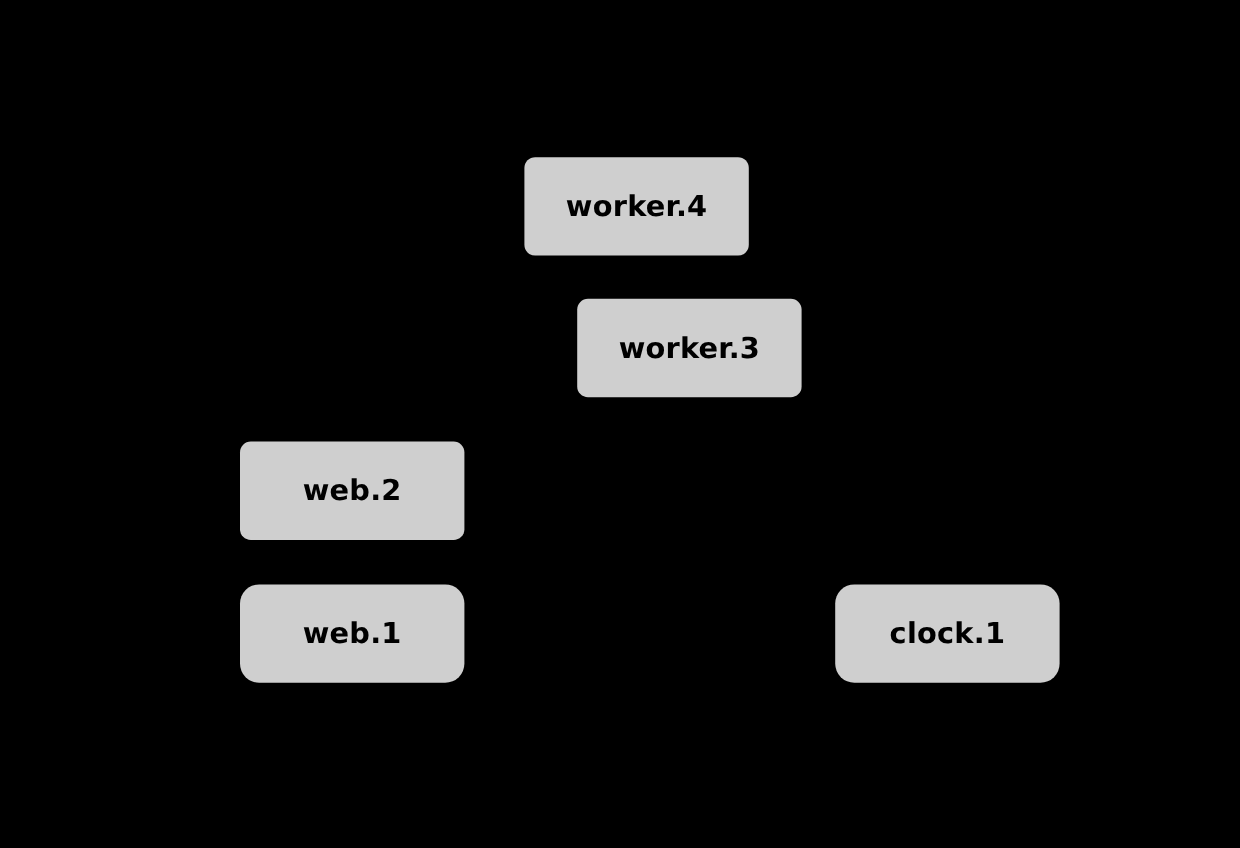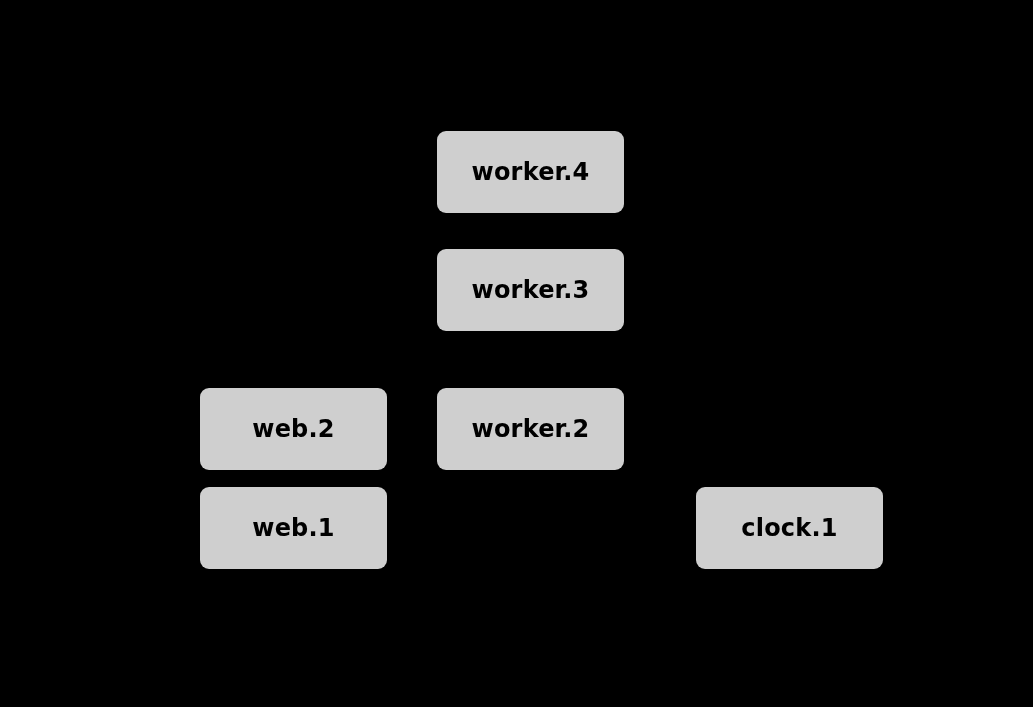--- a/index.html
+++ b/index.html
@@ -39,45 +39,42 @@
     font-weight: bold;
     letter-spacing: 0.2px;
     line-height: 1;
     white-space: nowrap;
   }
   
   .col-web    { left: 200px; }
   .col-worker { left: 437px; }
   .col-clock  { left: 672px; margin-left: 24px; }
   
-  .row-1 { top: 487px; }
-  .row-2 { top: 368px; margin-top: 20px; }
-  .row-3 { top: 249px; }
+  .row-1 { top: 487px; border-radius: 16px; }
+  .row-2 { top: 368px; }
+  .row-3 { top: 249px; margin-left: 44px; }
   .row-4 { top: 131px; }
 </style>
 </head>
 <body>
 
 <div id="canvas">
 
   <div class="process-box col-worker row-4">
     <span class="box-label">worker.4</span>
   </div>
 
   <div class="process-box col-worker row-3">
     <span class="box-label">worker.3</span>
   </div>
 
   <div class="process-box col-web row-2">
     <span class="box-label">web.2</span>
   </div>
 
-  <div class="process-box col-worker row-2">
-    <span class="box-label">worker.2</span>
-  </div>
 
   <div class="process-box col-web row-1">
     <span class="box-label">web.1</span>
   </div>
 
 
   <div class="process-box col-clock row-1">
     <span class="box-label">clock.1</span>
   </div>
 

